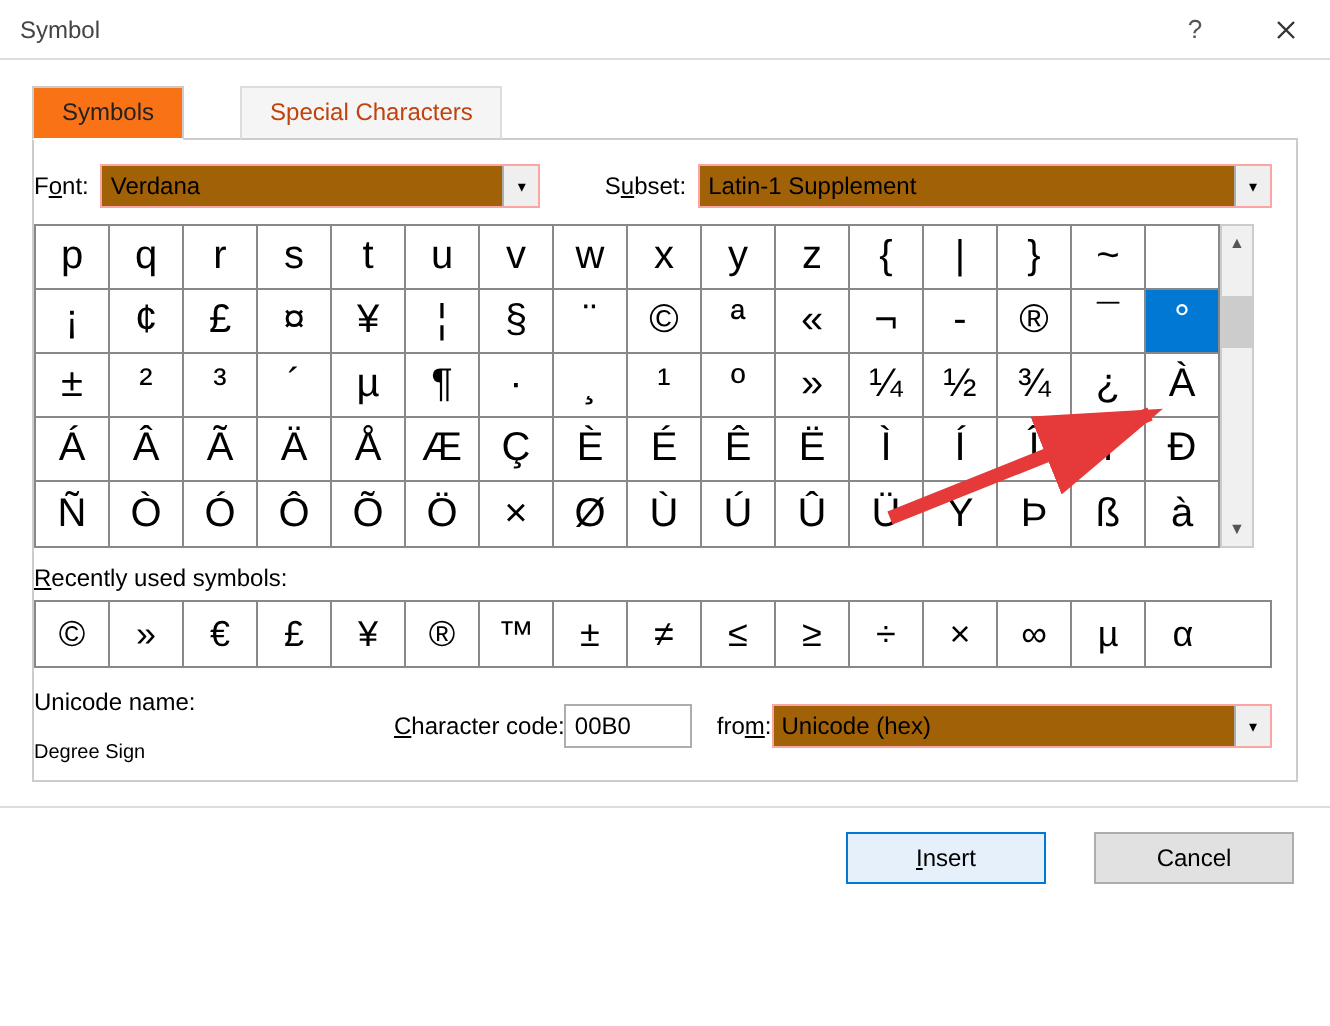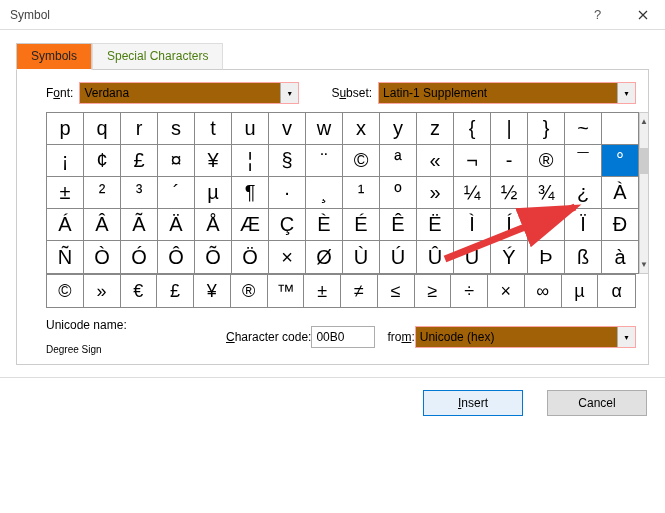--- a/index.html
+++ b/index.html
@@ -4,22 +4,22 @@
 <style>
 * { box-sizing: border-box; font-family: 'Segoe UI', Tahoma, sans-serif; }
 body { margin: 0; background: #fff; width: 665px; height: 513px; overflow: hidden; position: relative; }
 .titlebar { height: 30px; background: #fff; border-bottom: 1px solid #ddd; display: flex; align-items: center; padding: 0 0 0 10px; font-size: 12px; color: #444; }
 .titlebar-title { flex: 1; }
 .titlebar-btn { width: 45px; height: 30px; display: flex; align-items: center; justify-content: center; color: #555; font-size: 13px; }
 .content { padding: 12px 16px 0 16px; }
 .tabs { display: flex; border-bottom: 1px solid #ccc; position: relative; }
 .tab { padding: 5px 14px 6px; font-size: 12px; color: #222; border: 1px solid transparent; position: relative; top: 1px; }
 .tab.active { border: 1px solid #ccc; border-bottom: 1px solid #fff; background: #f97316; }
-.tab.inactive { background: #f5f5f5; border: 1px solid #ddd; border-bottom: 1px solid #ccc; color: #4d7c0f; }
-.tabbody { border: 1px solid #ccc; border-top: none; padding: 12px 12px 8px 29px; }
+.tab.inactive { background: #f5f5f5; border: 1px solid #ddd; border-bottom: 1px solid #ccc; color: #c2410c; margin-left: 28px; }
+.tabbody { border: 1px solid #ccc; border-top: none; padding: 12px 12px 8px 0; }
 .row { display: flex; align-items: center; gap: 6px; margin-bottom: 8px; font-size: 12px; }
 .label { color: #000; }
 .underline-letter { text-decoration: underline; }
 .select { flex: 1; height: 22px; border: 1px solid #fca5a5; background: #a16207; display: flex; align-items: center; padding: 0 4px; font-size: 12px; position: relative; }
 .select .arrow { position: absolute; right: 0; top: 0; width: 18px; height: 100%; display: flex; align-items: center; justify-content: center; background: #efefef; border-left: 1px solid #adadad; font-size: 8px; }
 .grid-wrap { position: relative; display: flex; }
 .grid { border: 1px solid #888; border-right: none; background: #fff; }
 .grid-row { display: flex; }
 .cell { width: 37px; height: 32px; border-right: 1px solid #888; border-bottom: 1px solid #888; display: flex; align-items: center; justify-content: center; font-family: Verdana, sans-serif; font-size: 20px; color: #000; background: #fff; }
 .grid-row:last-child .cell { border-bottom: none; }
@@ -172,20 +172,21 @@
         </div>
       <div class="scroll">
         <div class="scroll-btn">▲</div>
         <div class="scroll-track">
             <div class="scroll-thumb"></div>
           </div>
         <div class="scroll-btn">▼</div>
       </div>
     </div>
 
+    <div class="recent-label"><span class="underline-letter">R</span><span>ecently used symbols:</span></div>
     <div class="recent-grid" id="recent-grid">
         <div class="recent-cell">©</div>
         <div class="recent-cell">»</div>
         <div class="recent-cell">€</div>
         <div class="recent-cell">£</div>
         <div class="recent-cell">¥</div>
         <div class="recent-cell">®</div>
         <div class="recent-cell">™</div>
         <div class="recent-cell">±</div>
         <div class="recent-cell">≠</div>

